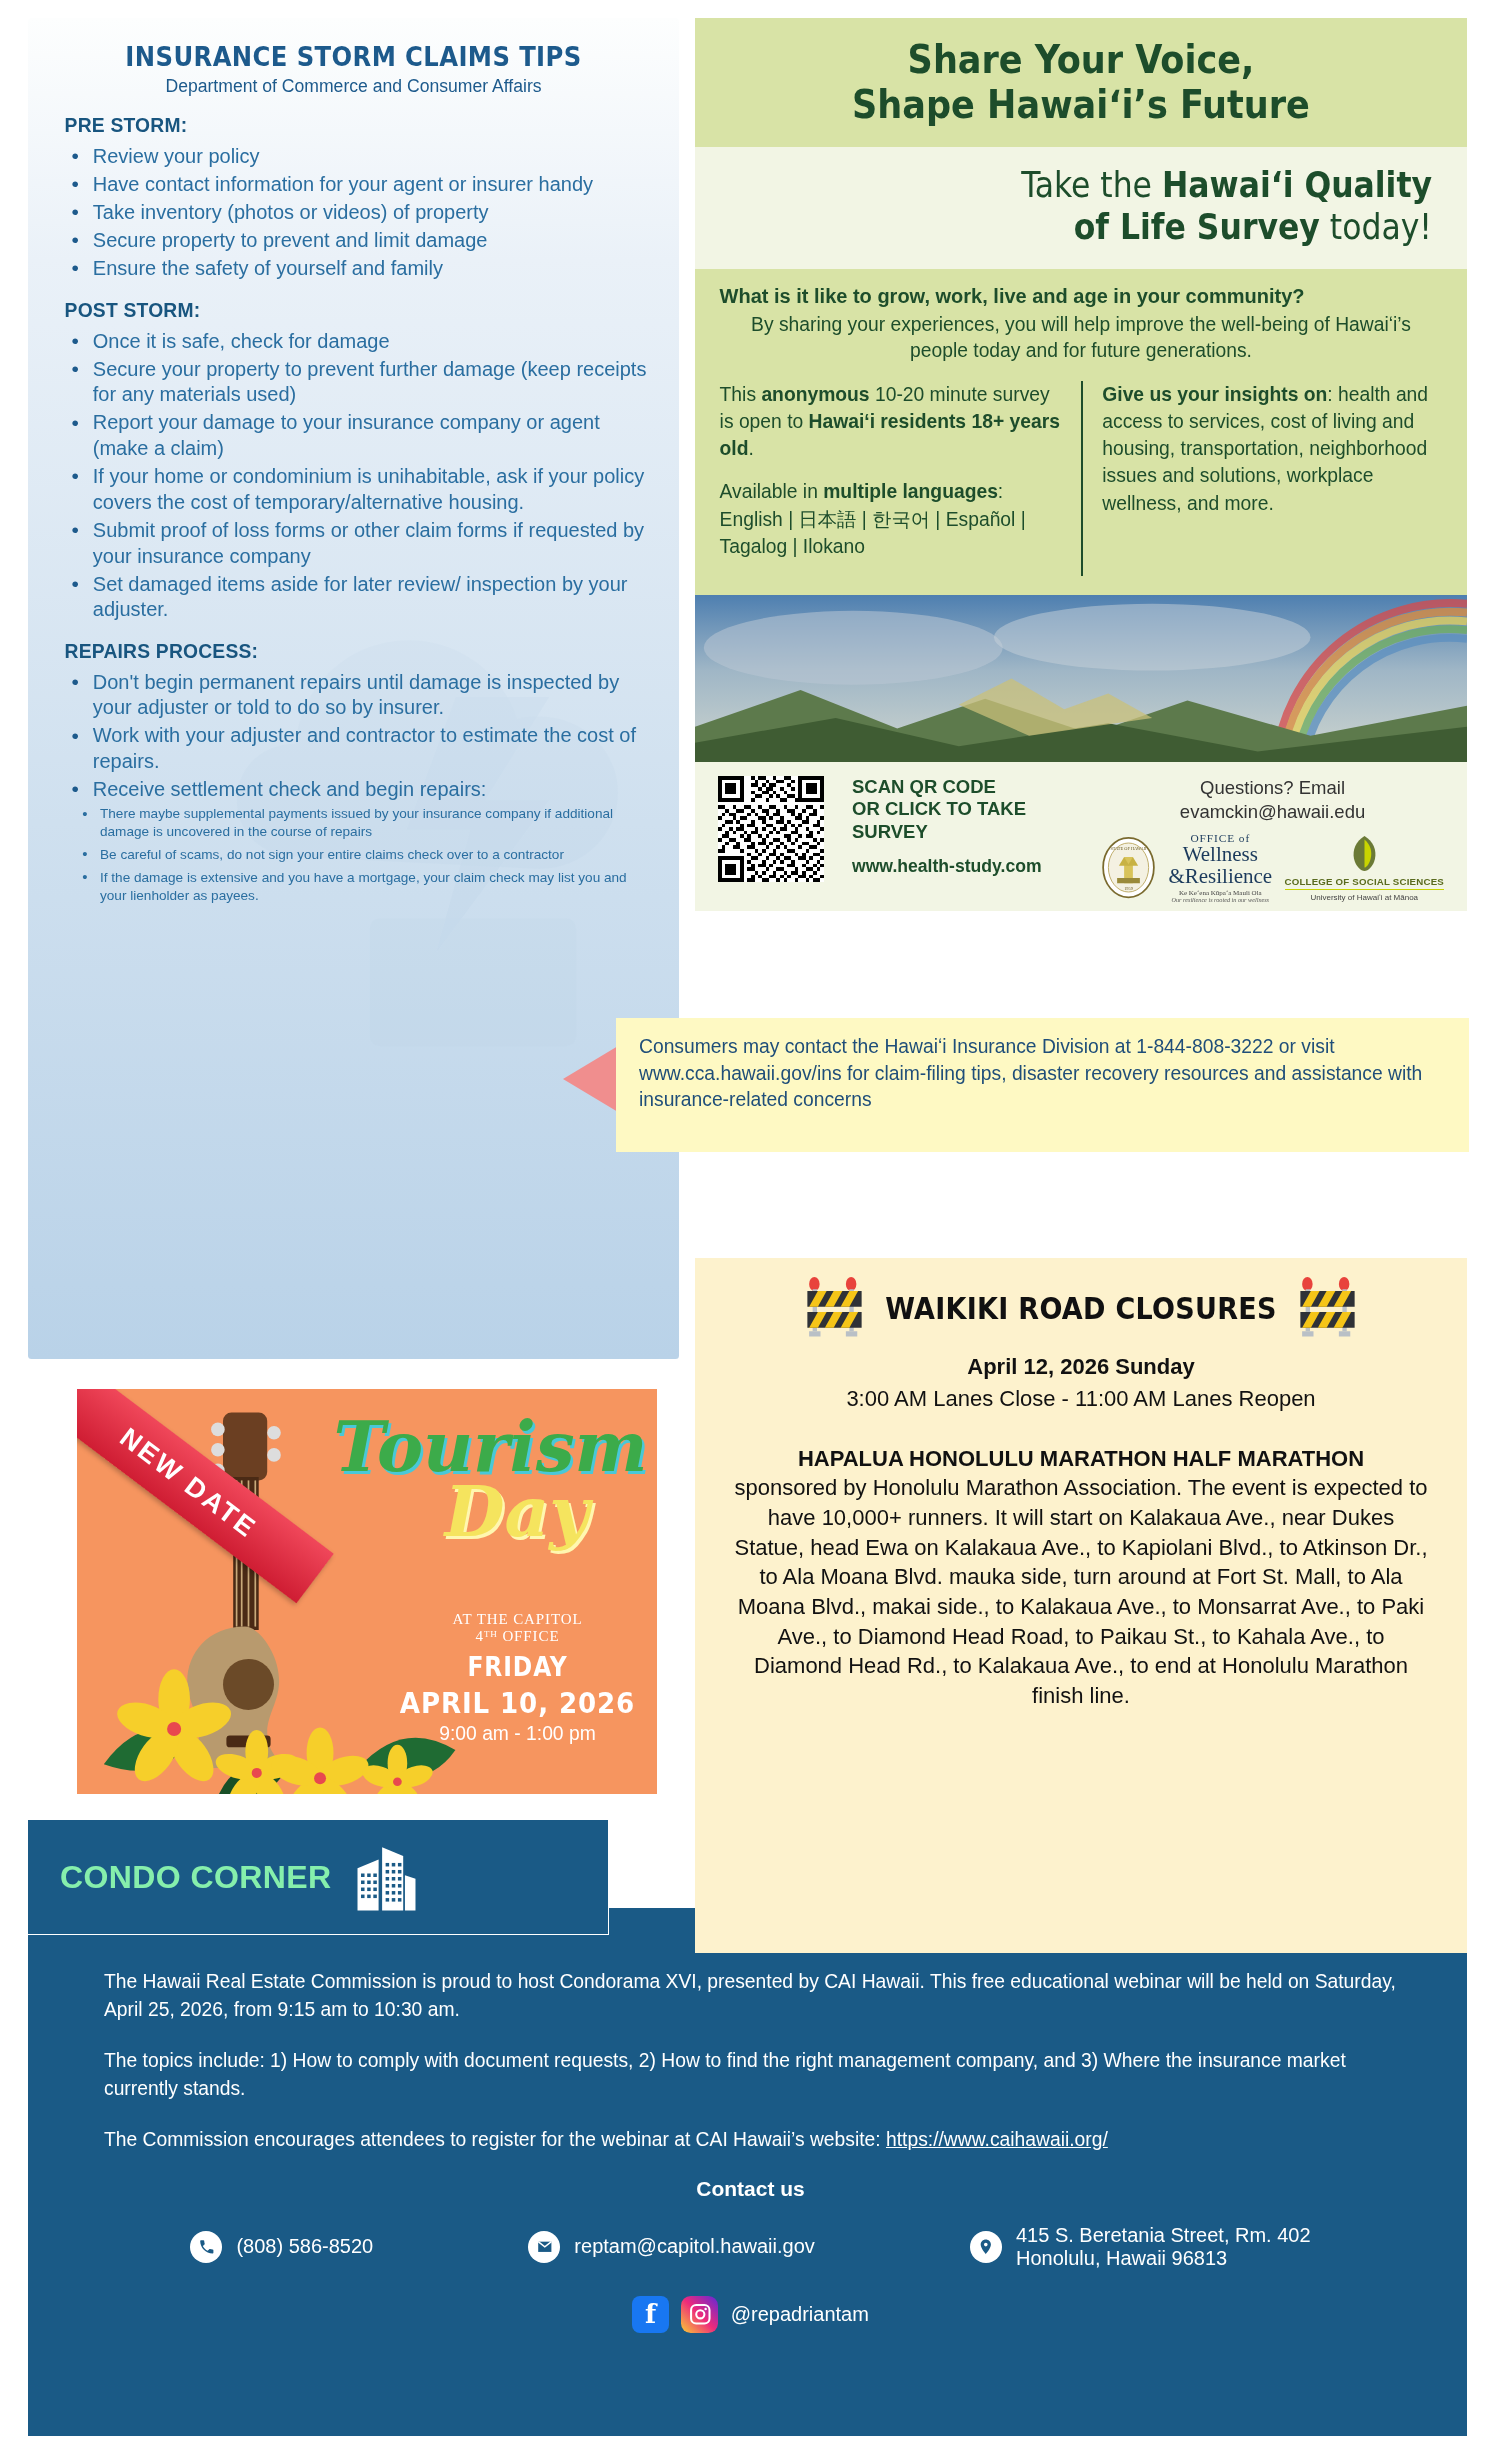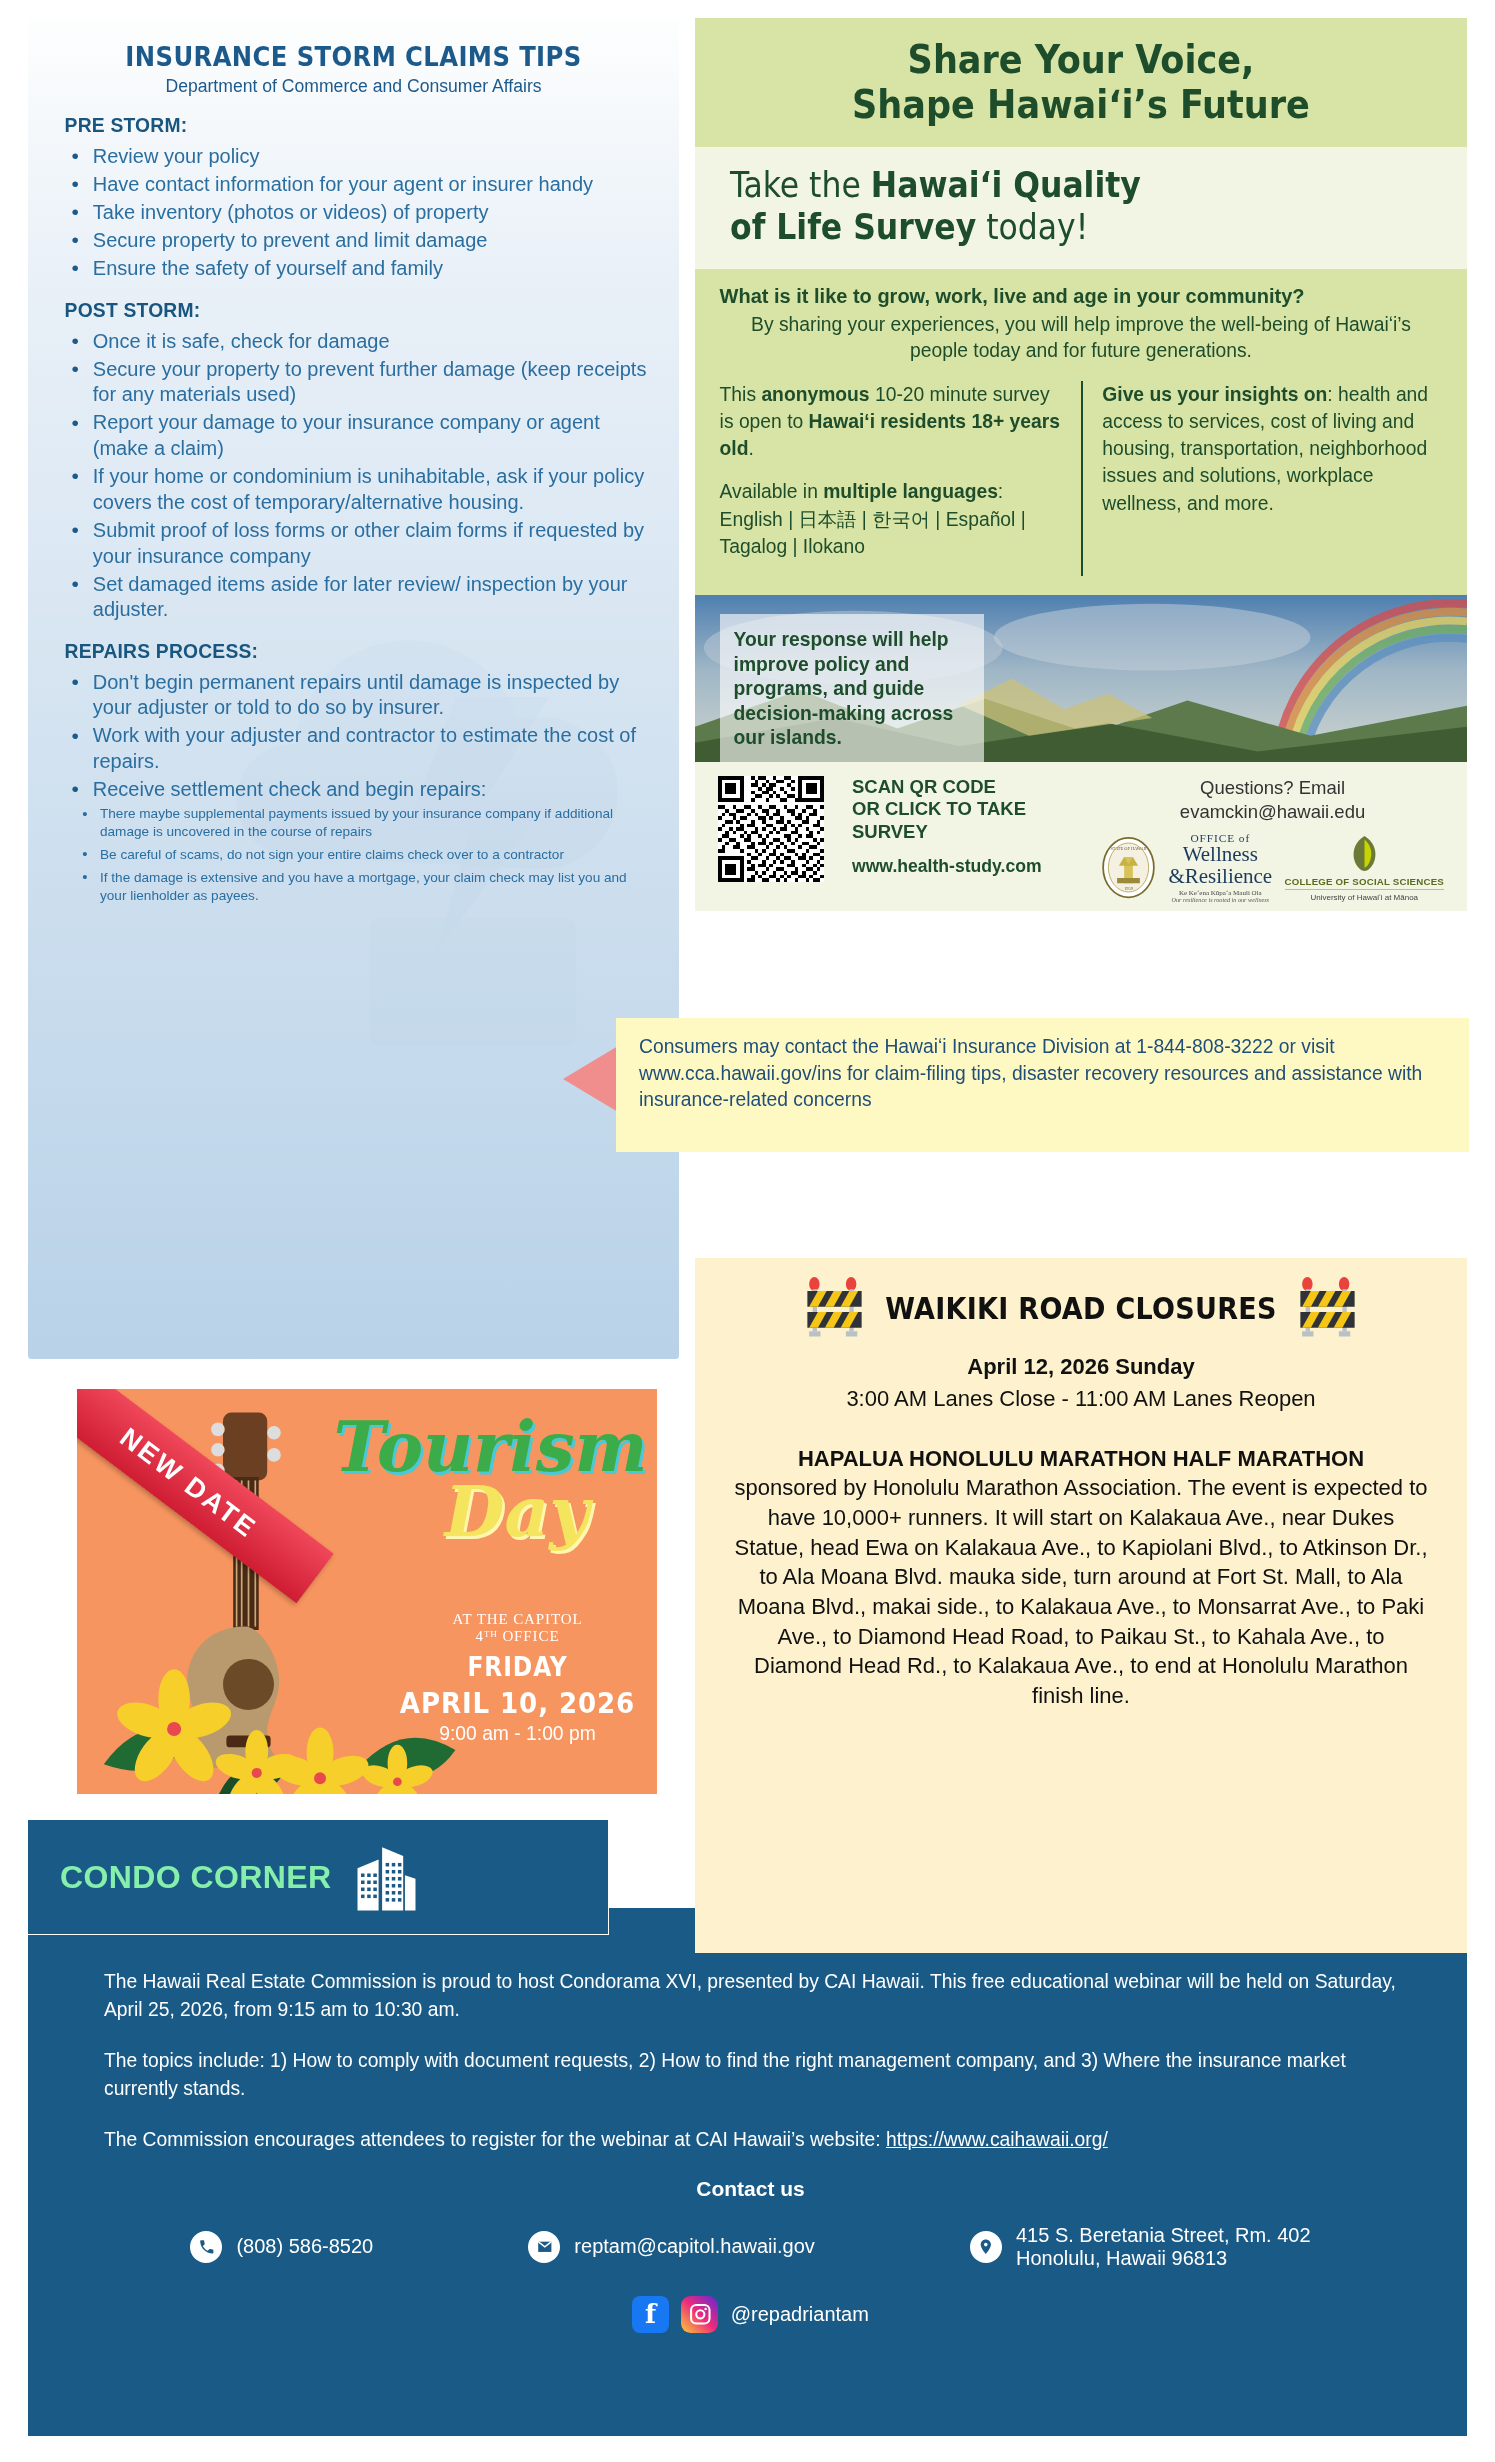--- a/index.html
+++ b/index.html
@@ -109,21 +109,21 @@
   .fb{ width:37px;height:37px;border-radius:8px;background:#1877f2;color:#fff;display:flex;align-items:center;justify-content:center;font-weight:bold;font-size:26px;font-family:"DejaVu Serif",serif;}
   .ig{ width:37px;height:37px;border-radius:9.7px;background:linear-gradient(45deg,#f9ce34,#ee2a7b,#6228d7);display:flex;align-items:center;justify-content:center;}
 
   
   .survey{
     position:absolute; left:695px; top:17.6px; width:772px; height:893px;
     background:#f2f5e4; overflow:hidden;
   }
   .sv-band{ background:#d8e3a6; padding:19.3px 26px 19.3px 26px; text-align:center; }
   .sv-band h1{ color:#1d4d2b; font-size:39px; line-height:1.16; font-weight:bold; font-family:"DejaVu Sans", sans-serif; font-stretch:condensed;}
-  .sv-sub{ text-align:left; padding:17.6px 35px 21px 35px; color:#1d4d2b; font-size:35px; line-height:1.2; font-family:"DejaVu Sans", sans-serif; font-stretch:condensed;}
+  .sv-sub{ text-align:right; padding:17.6px 35px 21px 35px; color:#1d4d2b; font-size:35px; line-height:1.2; font-family:"DejaVu Sans", sans-serif; font-stretch:condensed;}
   .sv-sub b{ font-weight:bold; }
   .sv-green{ background:#d8e3a6; padding:16px 24.6px 19.3px 24.6px; color:#1d4d2b; }
   .sv-q{ font-weight:bold; font-size:20px; }
   .sv-p{ font-size:19.3px; line-height:1.35; text-align:center; margin-top:3.5px; }
   .sv-cols{ display:flex; gap:0; margin-top:17.6px; }
   .sv-left{ width:50%; padding-right:19.3px; font-size:19.3px; line-height:1.4; }
   .sv-right{ width:50%; padding-left:19.3px; font-size:19.3px; line-height:1.4; border-left:2.6px solid #1d4d2b; }
   .sv-left p{ margin-bottom:16px; }
   .sv-photo{ position:relative; height:167px; overflow:hidden; }
   .sv-caption{
@@ -441,21 +441,20 @@
           <path d="M676 190 A184 184 0 0 1 878 30" stroke="#e8d35a" stroke-width="9" fill="none"></path>
           <path d="M684 190 A176 176 0 0 1 878 40" stroke="#6fae5e" stroke-width="9" fill="none"></path>
           <path d="M692 190 A168 168 0 0 1 878 50" stroke="#5b8fc0" stroke-width="9" fill="none"></path>
         </g>
         <ellipse cx="180" cy="60" rx="170" ry="42" fill="#b9c7d4" opacity=".55"></ellipse>
         <ellipse cx="520" cy="48" rx="180" ry="38" fill="#c8d2da" opacity=".5"></ellipse>
         <path d="M0 150 L120 108 L230 152 L330 118 L450 158 L560 120 L700 160 L878 126 L878 190 L0 190z" fill="#5d7a4c"></path>
         <path d="M0 168 L160 140 L300 172 L470 146 L640 178 L878 150 L878 190 L0 190z" fill="#3f5c33"></path>
         <path d="M300 125 L360 95 L420 130 L470 112 L520 140 L380 160z" fill="#c9c07a" opacity=".75"></path>
       </svg>
-      <div class="sv-caption">Your response will help improve policy and programs, and guide decision-making across our islands.</div>
     </div>
 
     <div class="sv-qr">
       <svg class="qrbox" viewBox="0 0 29 29" shape-rendering="crispEdges">
         <rect width="29" height="29" fill="#fff"></rect>
         <g fill="#000">
           <path d="M0 0h7v7H0z"></path>
             <path d="M1 1h5v5H1z" fill="#fff"></path>
             <path d="M2 2h3v3H2z"></path>
           <path d="M22 0h7v7h-7z"></path>

